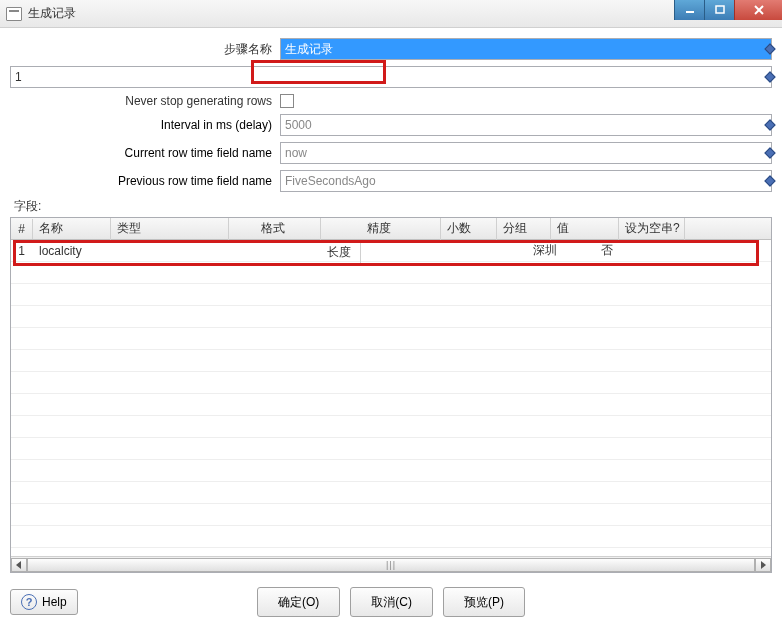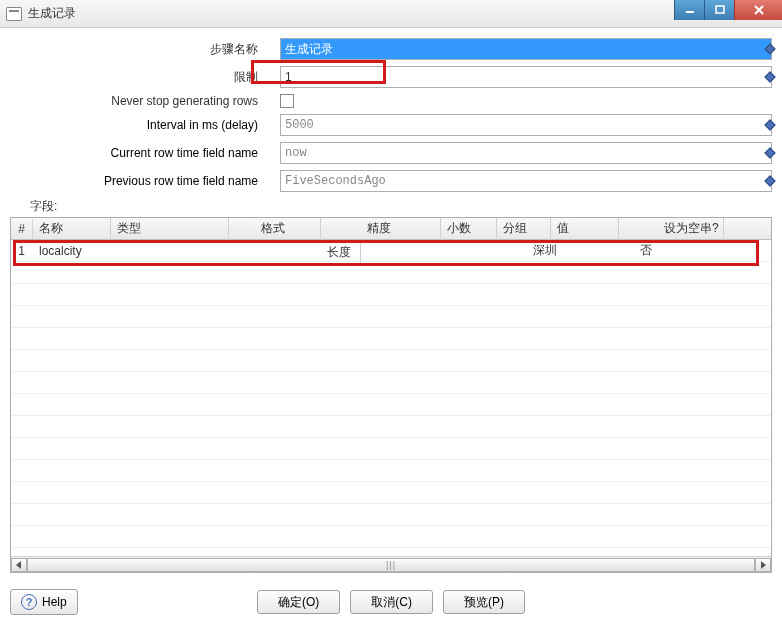--- a/index.html
+++ b/index.html
@@ -12,72 +12,72 @@
 .titlebar .title { color: #333; }
 .win-controls { position: absolute; right: 0; top: 0; display: flex; height: 20px; }
 .win-btn { width: 30px; height: 20px; display:flex; align-items:center; justify-content:center; cursor:pointer; }
 .win-btn.min, .win-btn.max { background: linear-gradient(#5fa8d8, #3d7db5); border-left:1px solid #2a5d87; }
 .win-btn.close { width: 48px; background: linear-gradient(#e27b72, #c84a3e); border-left:1px solid #a03028; }
 .win-btn svg { display:block; }
 
 
 .content { padding: 10px 10px 6px 10px; }
 .form-row { display:flex; align-items:center; margin-bottom: 6px; position:relative; }
-.form-label { width: 270px; text-align: right; padding-right: 22px; color:#333; }
+.form-label { width: 270px; text-align: right; padding-right: 8px; color:#333; }
 .form-label.disabled { color:#000000; }
 .form-input-wrap { flex:1; position:relative; display:flex; align-items:center; }
 .form-input { width:100%; height:22px; border:1px solid #abadb3; padding:1px 4px; background:#fff; color:#333; }
-.form-input.disabled { color:#888; background:#fff;font-family:Liberation Mono, monospace; }
+.form-input.disabled { color:#888; background:#fff; }
 .form-input.sel { background:#3399ff; color:#fff; }
 .diamond { position:absolute; right:-2px; top:50%; transform:translateY(-50%) rotate(45deg); width:8px; height:8px; background:#4a6fb5; border:1px solid #2a4a82; }
 .checkbox { width:14px; height:14px; border:1px solid #888; background:#fff; }
 
 
 .red-box1 { position:absolute; border:3px solid #d11a1a; left:251px; top:60px; width:135px; height:24px; pointer-events:none; z-index:5; }
 
 
-.fields-label { margin:6px 0 2px 20px; color:#333; }
+.fields-label { margin:6px 0 2px 4px; color:#333; }
 
 
 .table-wrap { border:1px solid #abadb3; height:356px; overflow:hidden; position:relative; }
 .table-header { display:flex; background:linear-gradient(#f8f8f8,#e8e8e8); border-bottom:1px solid #c0c0c0; height:22px; align-items:center; }
 .th { border-right:1px solid #d0d0d0; padding:3px 6px; color:#333; white-space:nowrap; overflow:hidden; }
 .table-row { display:flex; height:22px; align-items:center; border-bottom:1px solid #eee; }
 .td { border-right:1px solid transparent; padding:3px 6px; color:#333; white-space:nowrap; overflow:hidden; }
 .col-num { width:22px; text-align:center; }
 .col-name { width:78px; }
 .col-type { width:118px; }
 .col-format { width:66px;margin-left:26px; }
 .col-length { width:40px;margin-top:48px; }
 .col-precision { width:80px; }
 .col-currency { width:94px; }
 .col-decimal { width:56px; }
 .col-group { width:54px; }
 .col-value { width:68px; }
-.col-null { width:66px;margin-left:39px; }
+.col-null { width:66px; }
 
 .table-red-box { position:absolute; border:3px solid #d11a1a; left:2px; top:22px; width:746px; height:26px; pointer-events:none; z-index:5; }
 
 
 .empty-rows { position:absolute; left:0; right:0; top:44px; bottom:16px; }
 .erow { height:22px; border-bottom:1px solid #eee; }
 
 
 .hscroll { position:absolute; left:0; right:0; bottom:0; height:16px; background:#f0f0f0; border-top:1px solid #d0d0d0; display:flex; align-items:center; }
 .hscroll-btn { width:16px; height:14px; background:linear-gradient(#fdfdfd,#e0e0e0); border:1px solid #b0b0b0; display:flex; align-items:center; justify-content:center; }
 .hscroll-track { flex:1; position:relative; height:14px; }
 .hscroll-thumb { position:absolute; left:0; width:100%; height:14px; background:linear-gradient(#fdfdfd,#e0e0e0); border:1px solid #b0b0b0; }
 .hscroll-grip { position:absolute; left:50%; top:50%; transform:translate(-50%,-50%); font-size:9px; color:#888; letter-spacing:1px; }
 
 
 .footer { display:flex; align-items:center; padding:10px; }
 .help-btn { display:flex; align-items:center; height:26px; padding:0 10px; background:linear-gradient(#fdfdfd,#e8e8e8); border:1px solid #a0a0a0; border-radius:3px; cursor:pointer; gap:5px; }
 .help-icon { width:16px; height:16px; border-radius:50%; border:1.5px solid #4a6fb5; color:#4a6fb5; display:flex; align-items:center; justify-content:center; font-weight:bold; font-size:11px; }
 .center-btns { display:flex; gap:10px; position:absolute; left:50%; transform:translateX(-50%); }
-.btn { height:24px; padding:0 20px; background:linear-gradient(#fdfdfd,#e8e8e8); border:1px solid #a0a0a0; border-radius:3px; cursor:pointer; }
+.btn { height:30px; padding:0 20px; background:linear-gradient(#fdfdfd,#e8e8e8); border:1px solid #a0a0a0; border-radius:3px; cursor:pointer; }
 </style>
 </head>
 <body>
 
 <div class="titlebar">
   <div class="app-icon"></div>
   <span class="title">生成记录</span>
   <div class="win-controls">
     <div class="win-btn min">
       <svg width="10" height="10">
@@ -102,21 +102,20 @@
 
   <div class="form-row">
     <div class="form-label">步骤名称</div>
     <div class="form-input-wrap">
       <input class="form-input sel" value="生成记录" style="">
       <div class="diamond"></div>
     </div>
   </div>
 
   <div class="form-row">
-    <div class="form-label">限制</div>
     <div class="form-input-wrap">
       <input class="form-input" value="1" style="">
       <div class="diamond"></div>
     </div>
   </div>
 
   <div class="form-row">
     <div class="form-label">Never stop generating rows</div>
     <div class="form-input-wrap">
       <div class="checkbox"></div>

